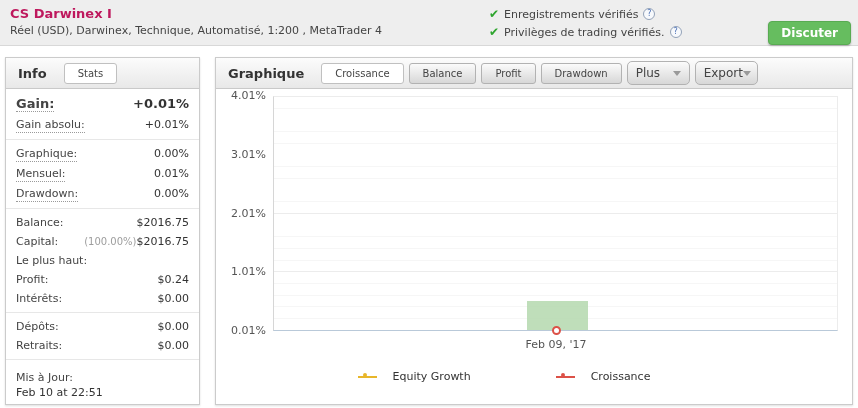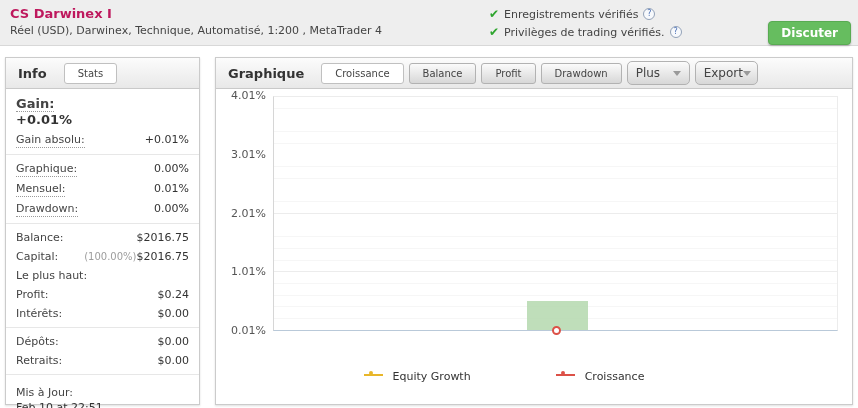--- a/index.html
+++ b/index.html
@@ -32,38 +32,38 @@
   .caret { width:0; height:0; border-left:4px solid transparent; border-right:4px solid transparent; border-top:5px solid #9a9a9a; }
 
   
   .section { padding:4px 0; border-bottom:1px solid #e7e7e7; }
   .section:last-child { border-bottom:none; }
   .srow { display:flex; justify-content:space-between; align-items:baseline; padding:2px 10px; line-height:15px; }
   .srow .lab { color:#444; }
   .dotted { border-bottom:1px dotted #9a9a9a; cursor:help; }
   .srow .val { color:#333; white-space:nowrap; }
   .green { color:#17a117; }
-  .gain-row { font-size:13px; font-weight:bold; padding:3px 10px;flex-direction:column; }
+  .gain-row { font-size:13px; font-weight:bold; padding:3px 10px; }
   .prefix { color:#9d9d9d; font-size:10px; margin-right:0; }
   .section-meta .srow { padding:6px 10px;flex-direction:column; }
 
   
   .chart-area { position:relative; height:356px;text-decoration:underline; }
   .plot { position:absolute; left:57px; top:7px; width:565px; height:235px;
           border:1px solid #ececec; border-left:1px solid #d6d6d6; border-bottom:1px solid #b9c9d9;
           background-image:
             repeating-linear-gradient(to bottom, transparent 0, transparent 57.6px, #ececec 57.6px, #ececec 58.4px),
             repeating-linear-gradient(to bottom, transparent 0, transparent 10.9px, #f6f6f6 10.9px, #f6f6f6 11.68px); }
   .growth-bar { position:absolute; left:253px; bottom:0; width:61px; height:29px; background:var(--c,#b4d8ae); opacity:0.85; }
   .point-marker { position:absolute; left:278px; bottom:-5px; width:9px; height:9px; border:2px solid var(--c,#dc5147); background:#fff; border-radius:50%; }
   .yl { position:absolute; left:4px; width:46px; text-align:right; color:#555; font-size:11px; line-height:14px; }
   .yl0{top:0;} .yl1{top:59px;} .yl2{top:118px;} .yl3{top:176px;} .yl4{top:235px;}
   .xlabel { position:absolute; left:280px; top:249px; width:120px; text-align:center; color:#555; }
   .legend { position:absolute; left:0; right:60px; top:281px; display:flex; justify-content:center; align-items:center; gap:85px; }
-  .legend-item { display:flex; gap:10px; color:#333; cursor:pointer; }
+  .legend-item { display:flex; align-items:center; gap:16px; color:#333; cursor:pointer; }
   .lmark { position:relative; width:19px; height:9px; }
   .lmark .line { position:absolute; left:0; right:0; top:3.5px; height:2px; background:var(--c); }
   .lmark .ring { position:absolute; left:5px; top:0.5px; width:4px; height:4px; border:2px solid var(--c); border-radius:50%; background:#fff; }
 </style>
 </head>
 <body>
 
 <div class="top-strip">
   <div class="acct-title">CS Darwinex I</div>
   <div class="acct-sub"><span>Réel (USD), </span><a>Darwinex</a><span>, Technique, Automatisé, 1:200 , MetaTrader 4</span></div>
@@ -183,20 +183,21 @@
     <span class="yl yl1">3.01%</span>
     <span class="yl yl2">2.01%</span>
     <span class="yl yl3">1.01%</span>
     <span class="yl yl4">0.01%</span>
 
     <div class="plot">
       <div class="growth-bar" style="--c: #b4d8ae;"></div>
       <div class="point-marker" style="--c: #dc5147;"></div>
     </div>
 
+    <div class="xlabel">Feb 09, '17</div>
 
     <div class="legend">
       <div class="legend-item" style="--c: #e8b62a;">
         <span class="lmark">
             <span class="line"></span>
             <span class="ring"></span>
           </span>
         <span>Equity Growth</span>
       </div>
       <div class="legend-item" style="--c: #dc5147;">

